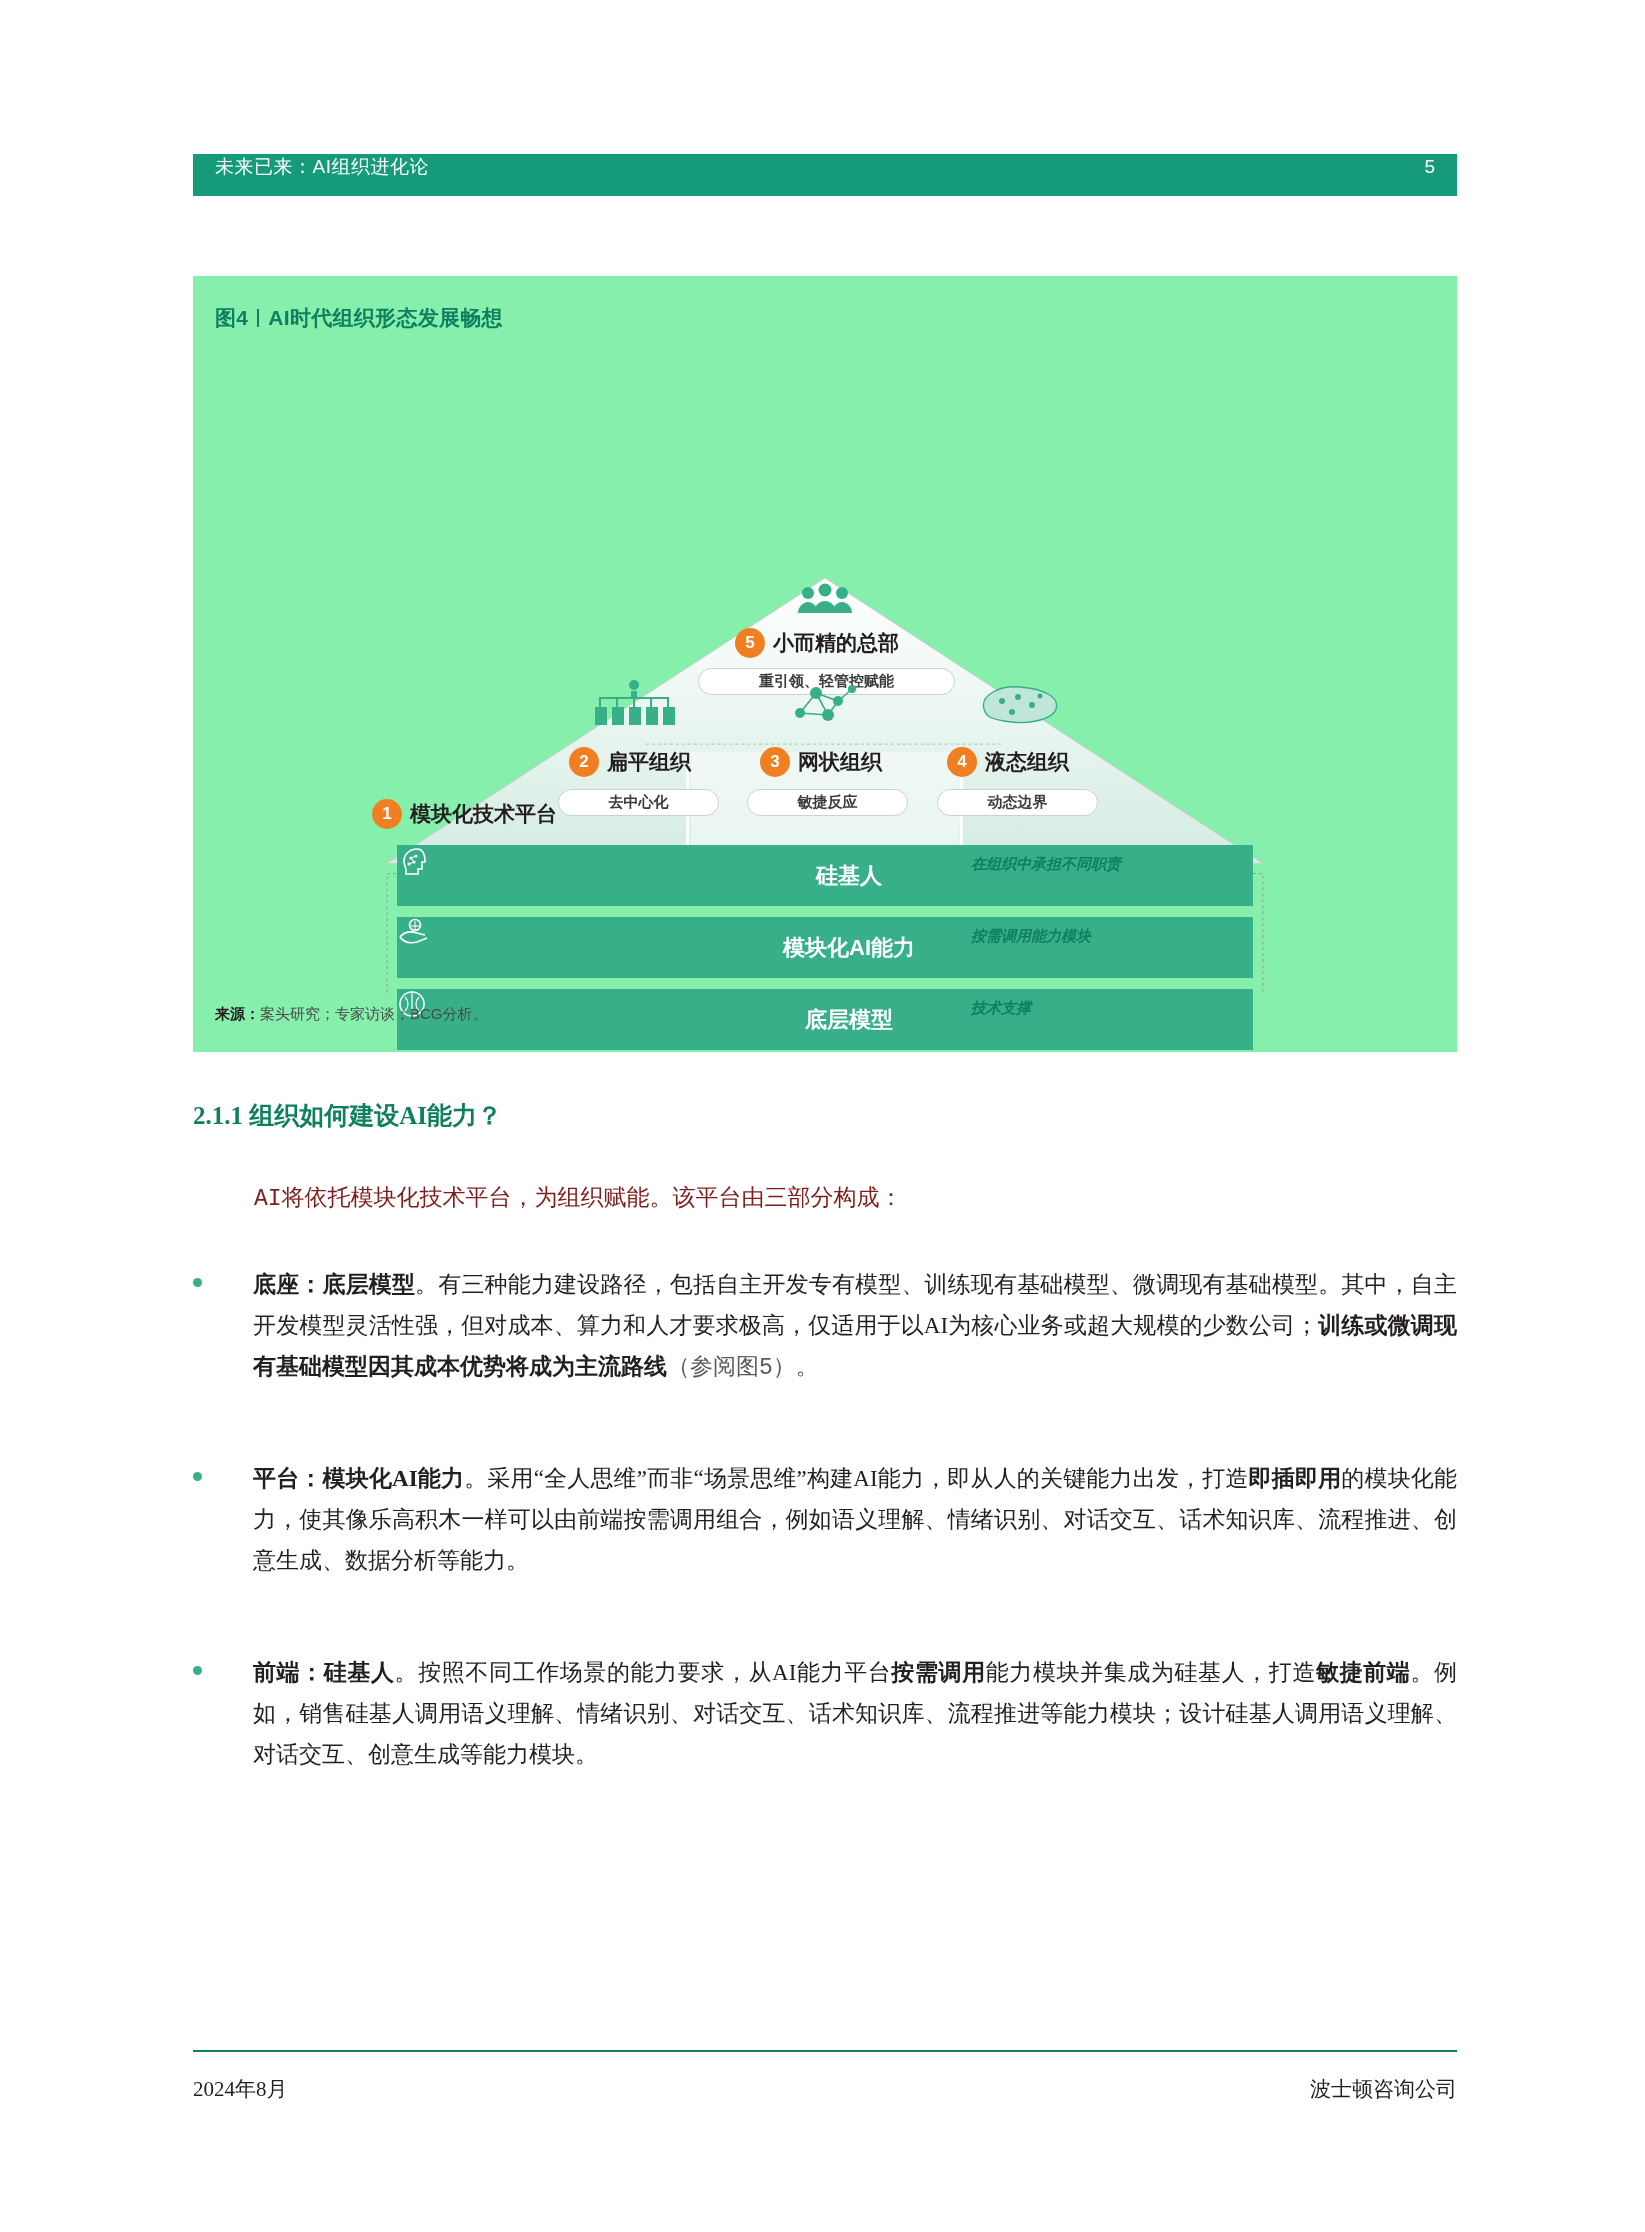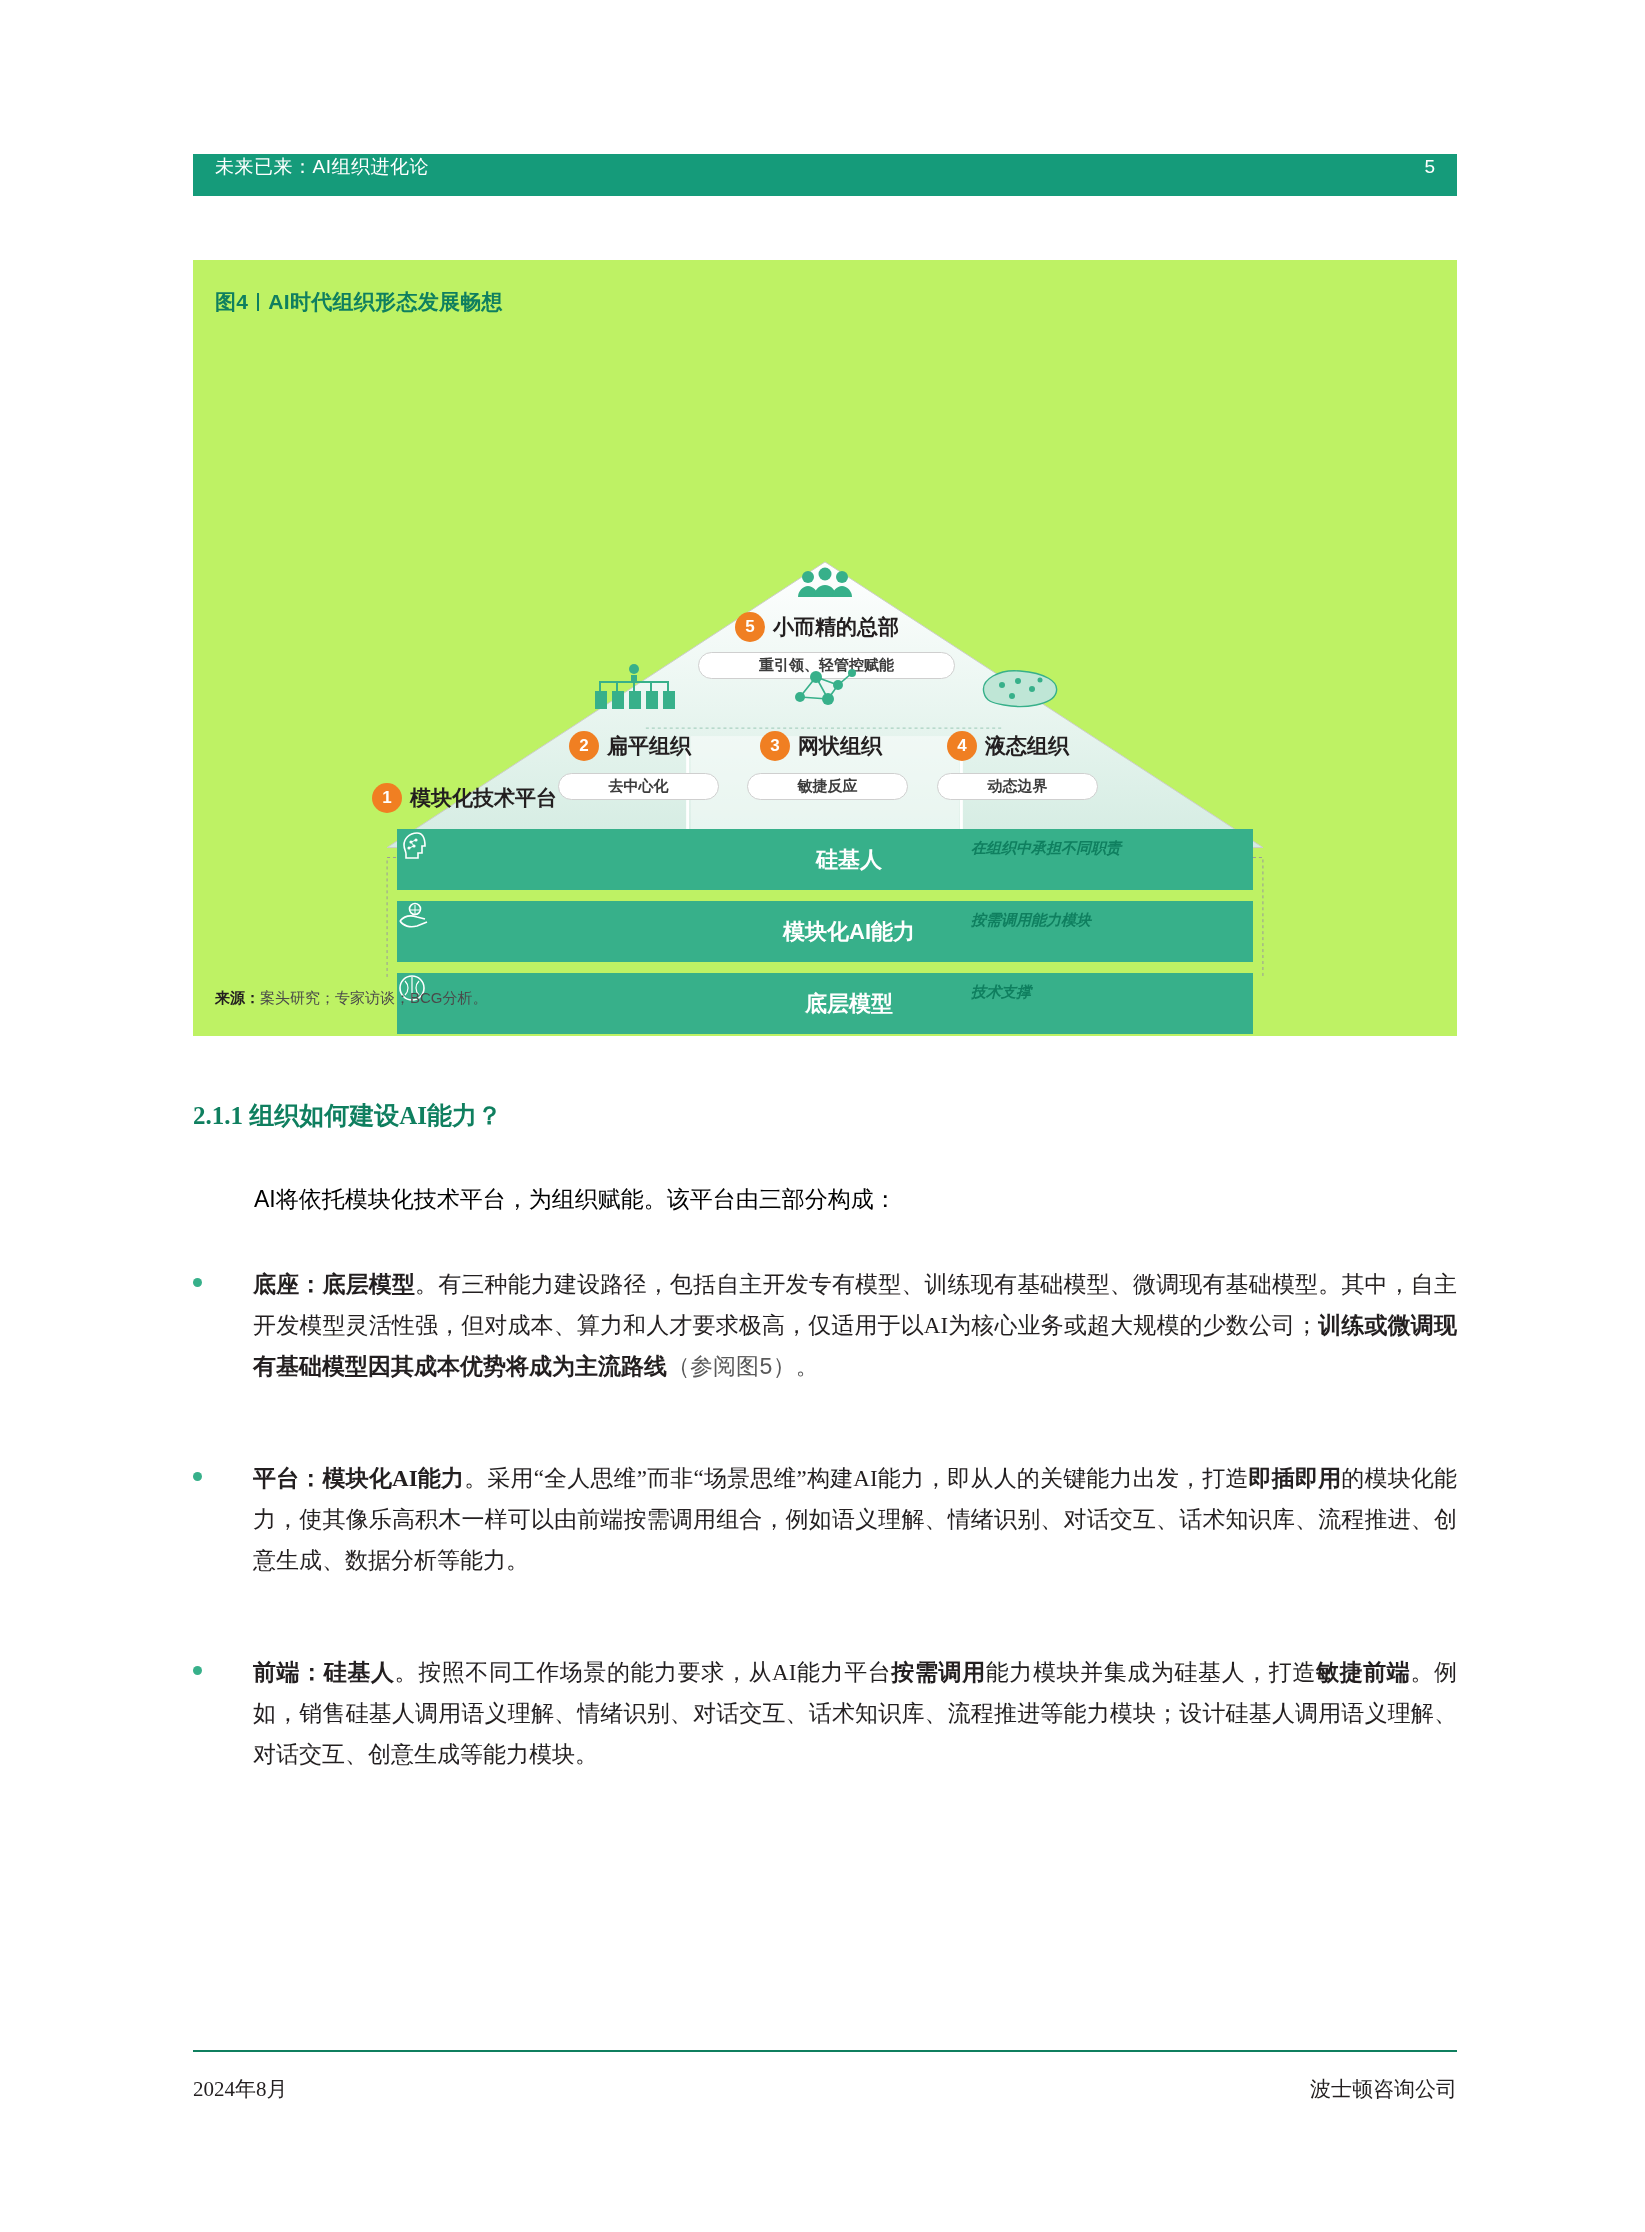--- a/index.html
+++ b/index.html
@@ -44,24 +44,24 @@
   .header-page {
     color: #ffffff;
     font-size: 19px;
     font-weight: 400;
   }
 
   
   .figure {
     position: absolute;
     left: 193px;
-    top: 260px;
+    top: 276px;
     width: 1264px;
     height: 776px;
-    background: #bef264;
+    background: #86efac;
     box-sizing: border-box;
   }
   .figure-title {
     position: absolute;
     left: 22px;
     top: 28px;
     font-size: 21px;
     font-weight: bold;
     color: #0f7f5f;
     letter-spacing: 0.3px;
@@ -178,24 +178,24 @@
     position: absolute;
     left: 193px;
     top: 1099px;
     font-size: 25px;
     font-weight: bold;
     color: #0f7f5f;
     font-family: "Liberation Serif", serif;
   }
   .para {
     position: absolute;
-    font-family: Liberation Sans, sans-serif;
+    font-family: Liberation Mono, monospace;
     font-size: 23px;
     line-height: 41px;
-    color: #000000;
+    color: #7f1d1d;
     text-align: justify;
   }
   .p-intro {
     left: 254px;
     top: 1179px;
     width: 1194px;
   }
   .bullet {
     position: absolute;
     width: 1264px;

